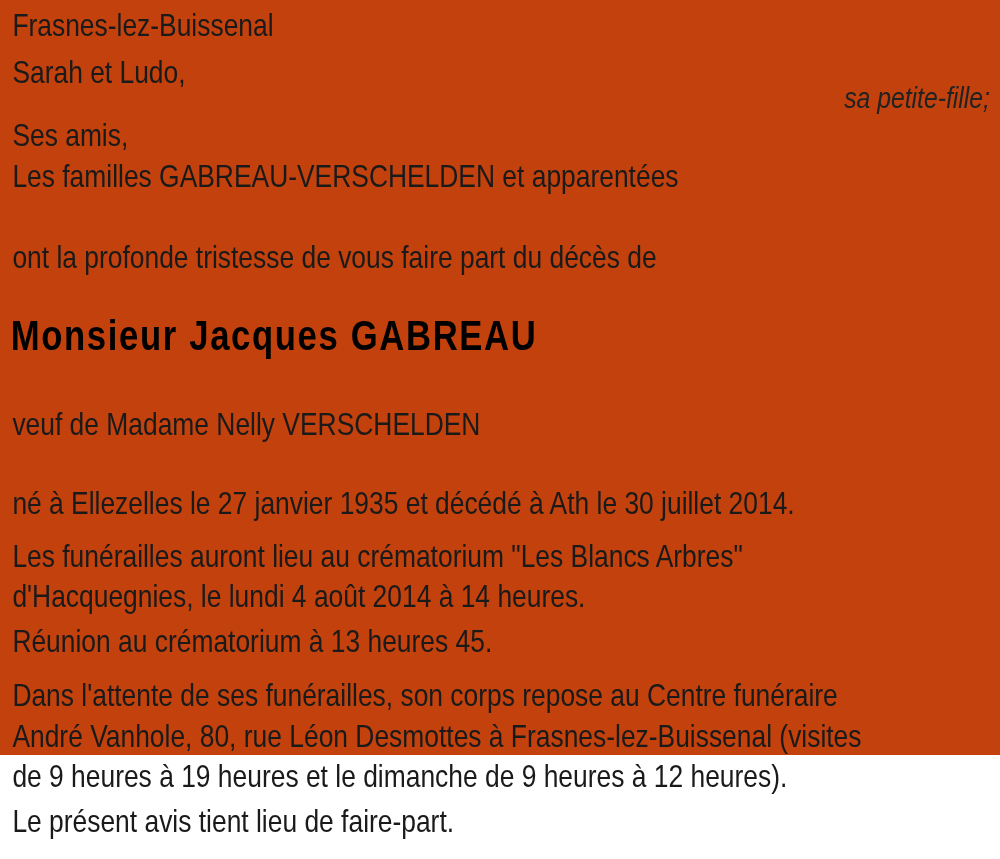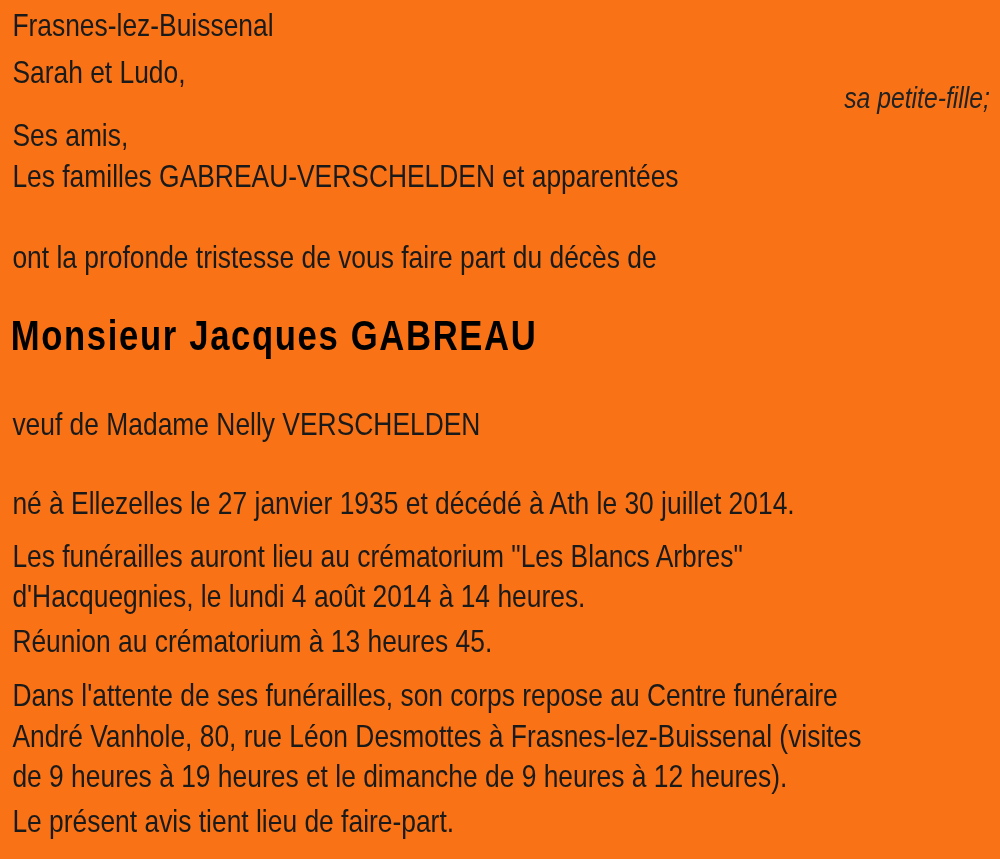--- a/index.html
+++ b/index.html
@@ -6,22 +6,22 @@
     margin: 0;
     padding: 0;
     background: #ffffff;
     width: 1000px;
     height: 859px;
     overflow: hidden;
   }
   .page {
     position: relative;
     width: 1000px;
-    height: 859px;
-    background: #f97316;
+    height: 755px;
+    background: #c2410c;
   }
   
   .sheet {
     position: absolute;
     top: 0;
     left: 0;
     width: 1212px;
     height: 859px;
     transform: scaleX(0.825);
     transform-origin: 0 0;

